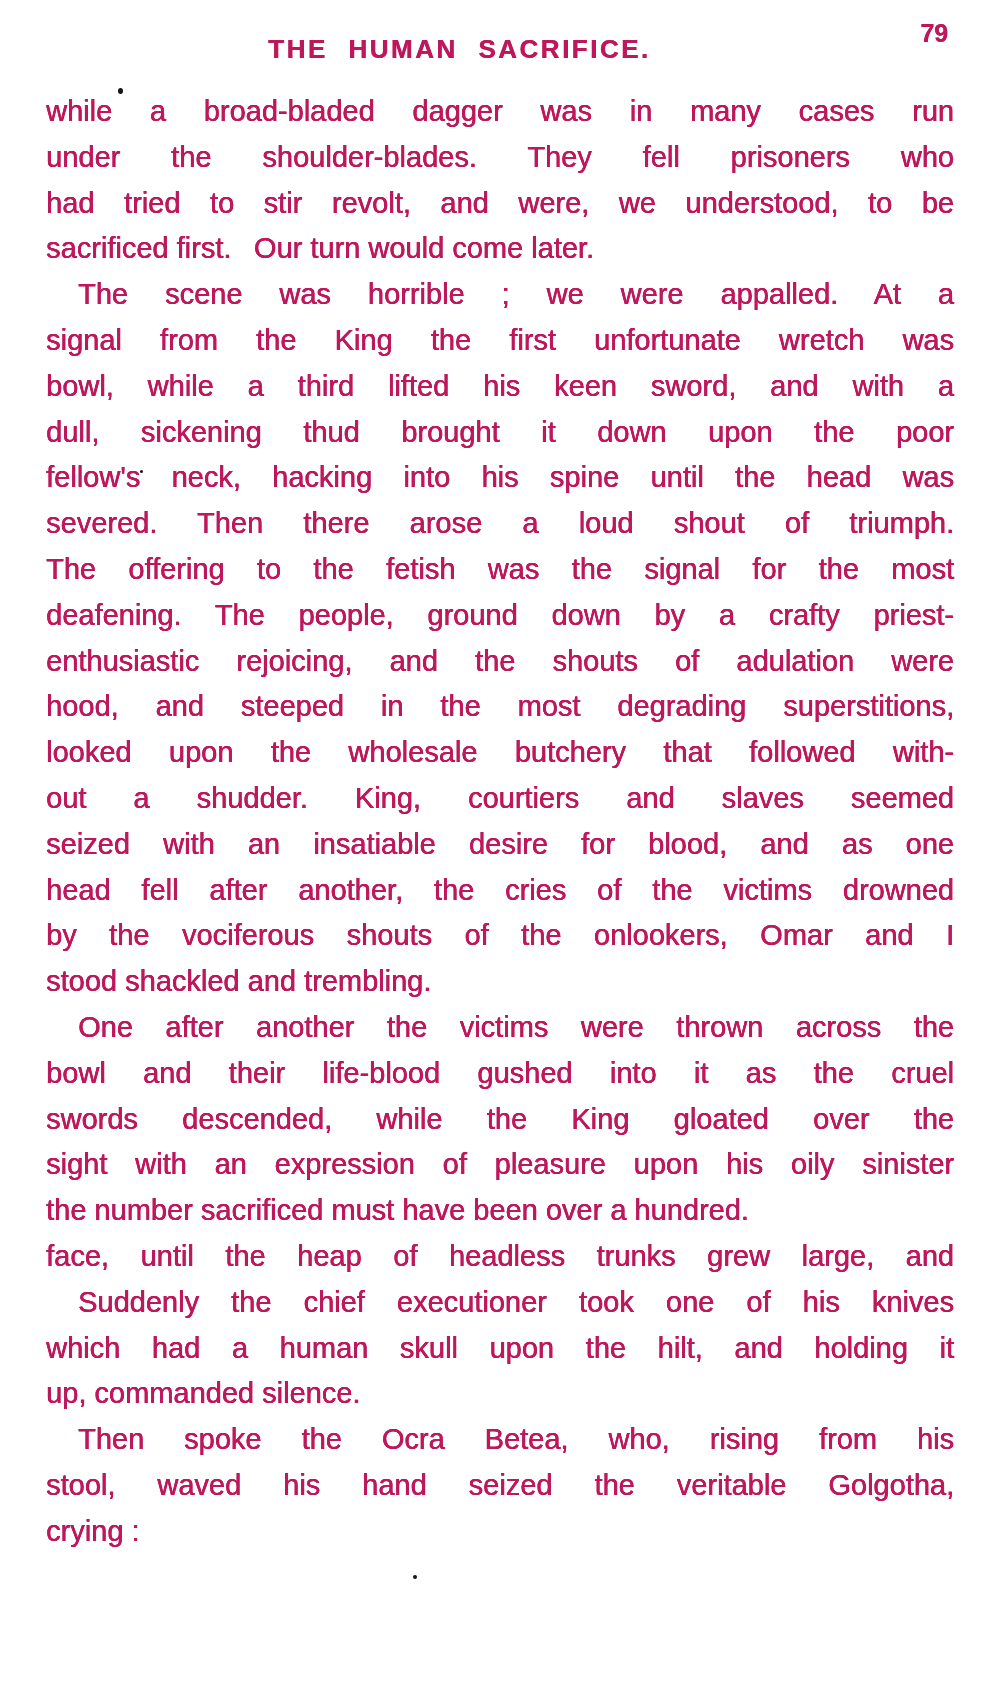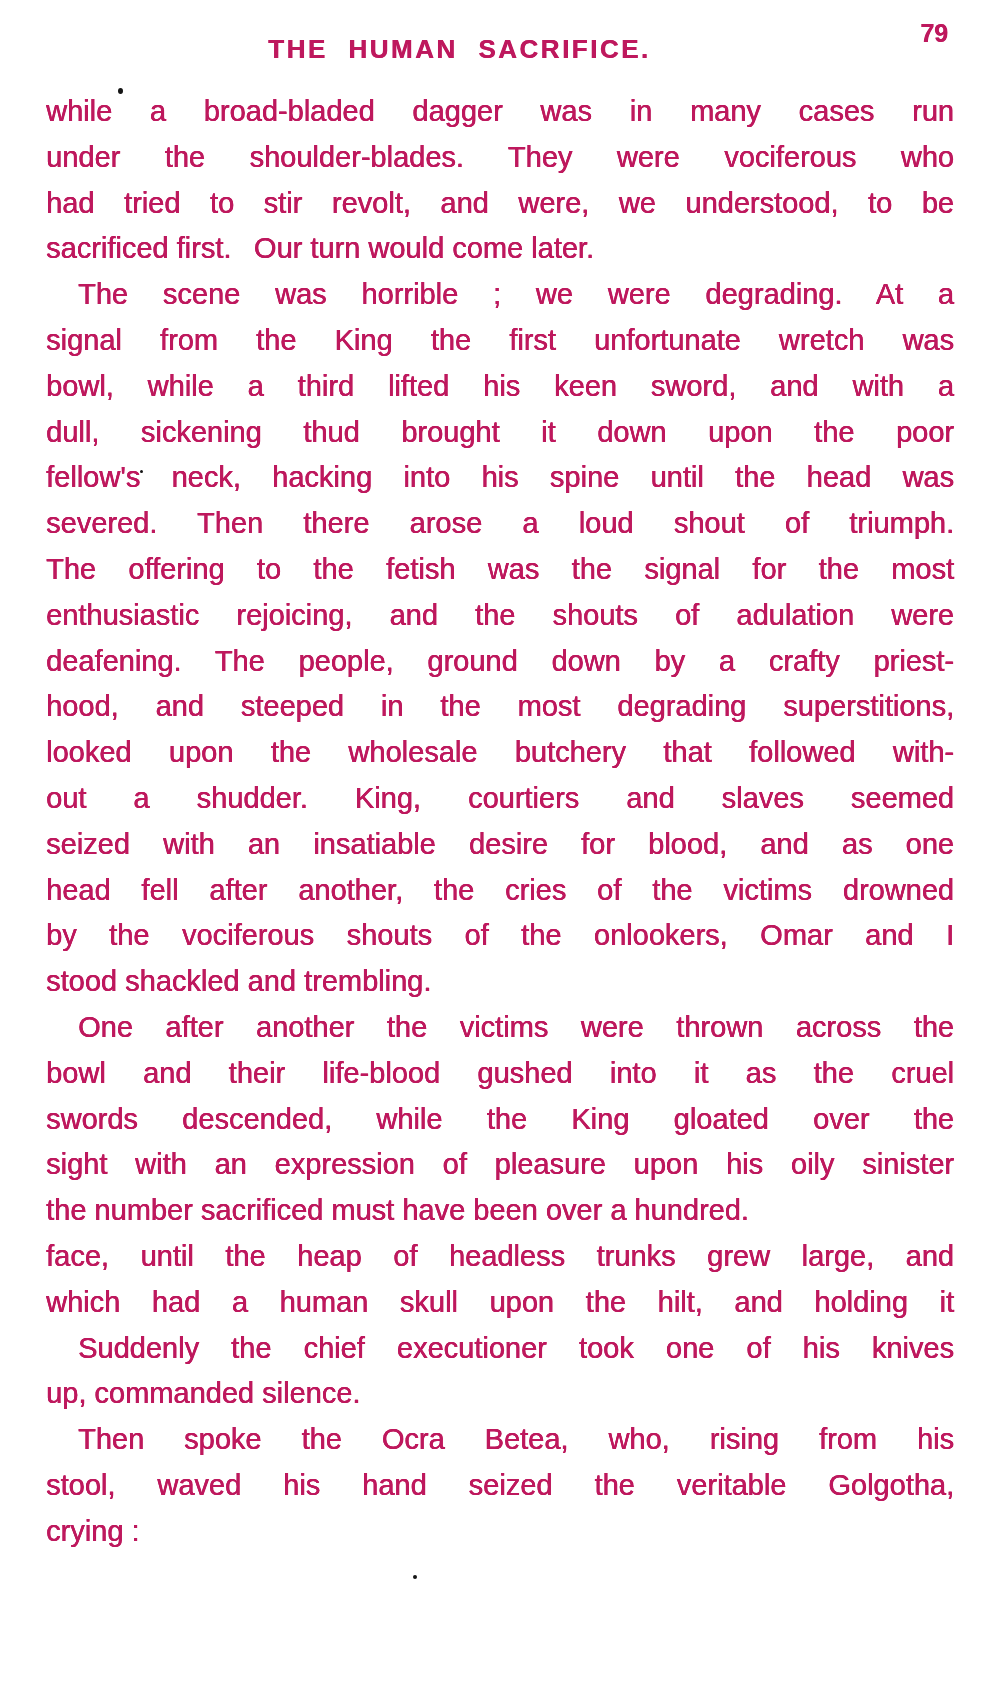--- a/index.html
+++ b/index.html
@@ -65,47 +65,47 @@
 </style>
 </head>
 <body>
 
 <div class="page">
   <div class="running-head">THE HUMAN SACRIFICE.</div>
   <div class="page-number">79</div>
 
   <main class="page-body" id="page-body">
       <div class="line">while a broad-bladed dagger was in many cases run</div>
-      <div class="line">under the shoulder-blades.  They were vociferous who</div>
+      <div class="line">under the shoulder-blades.  They fell prisoners who</div>
       <div class="line">had tried to stir revolt, and were, we understood, to be</div>
       <div class="line last">sacrificed first.  Our turn would come later.</div>
-      <div class="line indent">The scene was horrible ; we were degrading.   At a</div>
+      <div class="line indent">The scene was horrible ; we were appalled.   At a</div>
       <div class="line">signal from the King the first unfortunate wretch was</div>
       <div class="line">bowl, while a third lifted his keen sword, and with a</div>
       <div class="line">dull, sickening thud brought it down upon the poor</div>
       <div class="line">fellow's neck, hacking into his spine until the head was</div>
       <div class="line">severed.   Then there arose a loud shout of triumph.</div>
       <div class="line">The offering to the fetish was the signal for the most</div>
+      <div class="line">deafening.   The people, ground down by a crafty priest-</div>
       <div class="line">enthusiastic rejoicing, and the shouts of adulation were</div>
-      <div class="line">deafening.   The people, ground down by a crafty priest-</div>
       <div class="line">hood, and steeped in the most degrading superstitions,</div>
       <div class="line">looked upon the wholesale butchery that followed with-</div>
       <div class="line">out a shudder.   King, courtiers and slaves seemed</div>
       <div class="line">seized with an insatiable desire for blood, and as one</div>
       <div class="line">head fell after another, the cries of the victims drowned</div>
       <div class="line">by the vociferous shouts of the onlookers, Omar and I</div>
       <div class="line last">stood shackled and trembling.</div>
       <div class="line indent">One after another the victims were thrown across the</div>
       <div class="line">bowl and their life-blood gushed into it as the cruel</div>
       <div class="line">swords descended, while the King gloated over the</div>
       <div class="line">sight with an expression of pleasure upon his oily sinister</div>
       <div class="line last">the number sacrificed must have been over a hundred.</div>
       <div class="line">face, until the heap of headless trunks grew large, and</div>
+      <div class="line indent">Suddenly the chief executioner took one of his knives</div>
       <div class="line">which had a human skull upon the hilt, and holding it</div>
-      <div class="line indent">Suddenly the chief executioner took one of his knives</div>
       <div class="line last">up, commanded silence.</div>
       <div class="line indent">Then spoke the Ocra Betea, who, rising from his</div>
       <div class="line">stool, waved his hand seized the veritable Golgotha,</div>
       <div class="line last">crying :</div>
     </main>
 
   <div class="speck speck-1"></div>
   <div class="speck speck-2"></div>
   <div class="speck speck-3"></div>
 </div>

